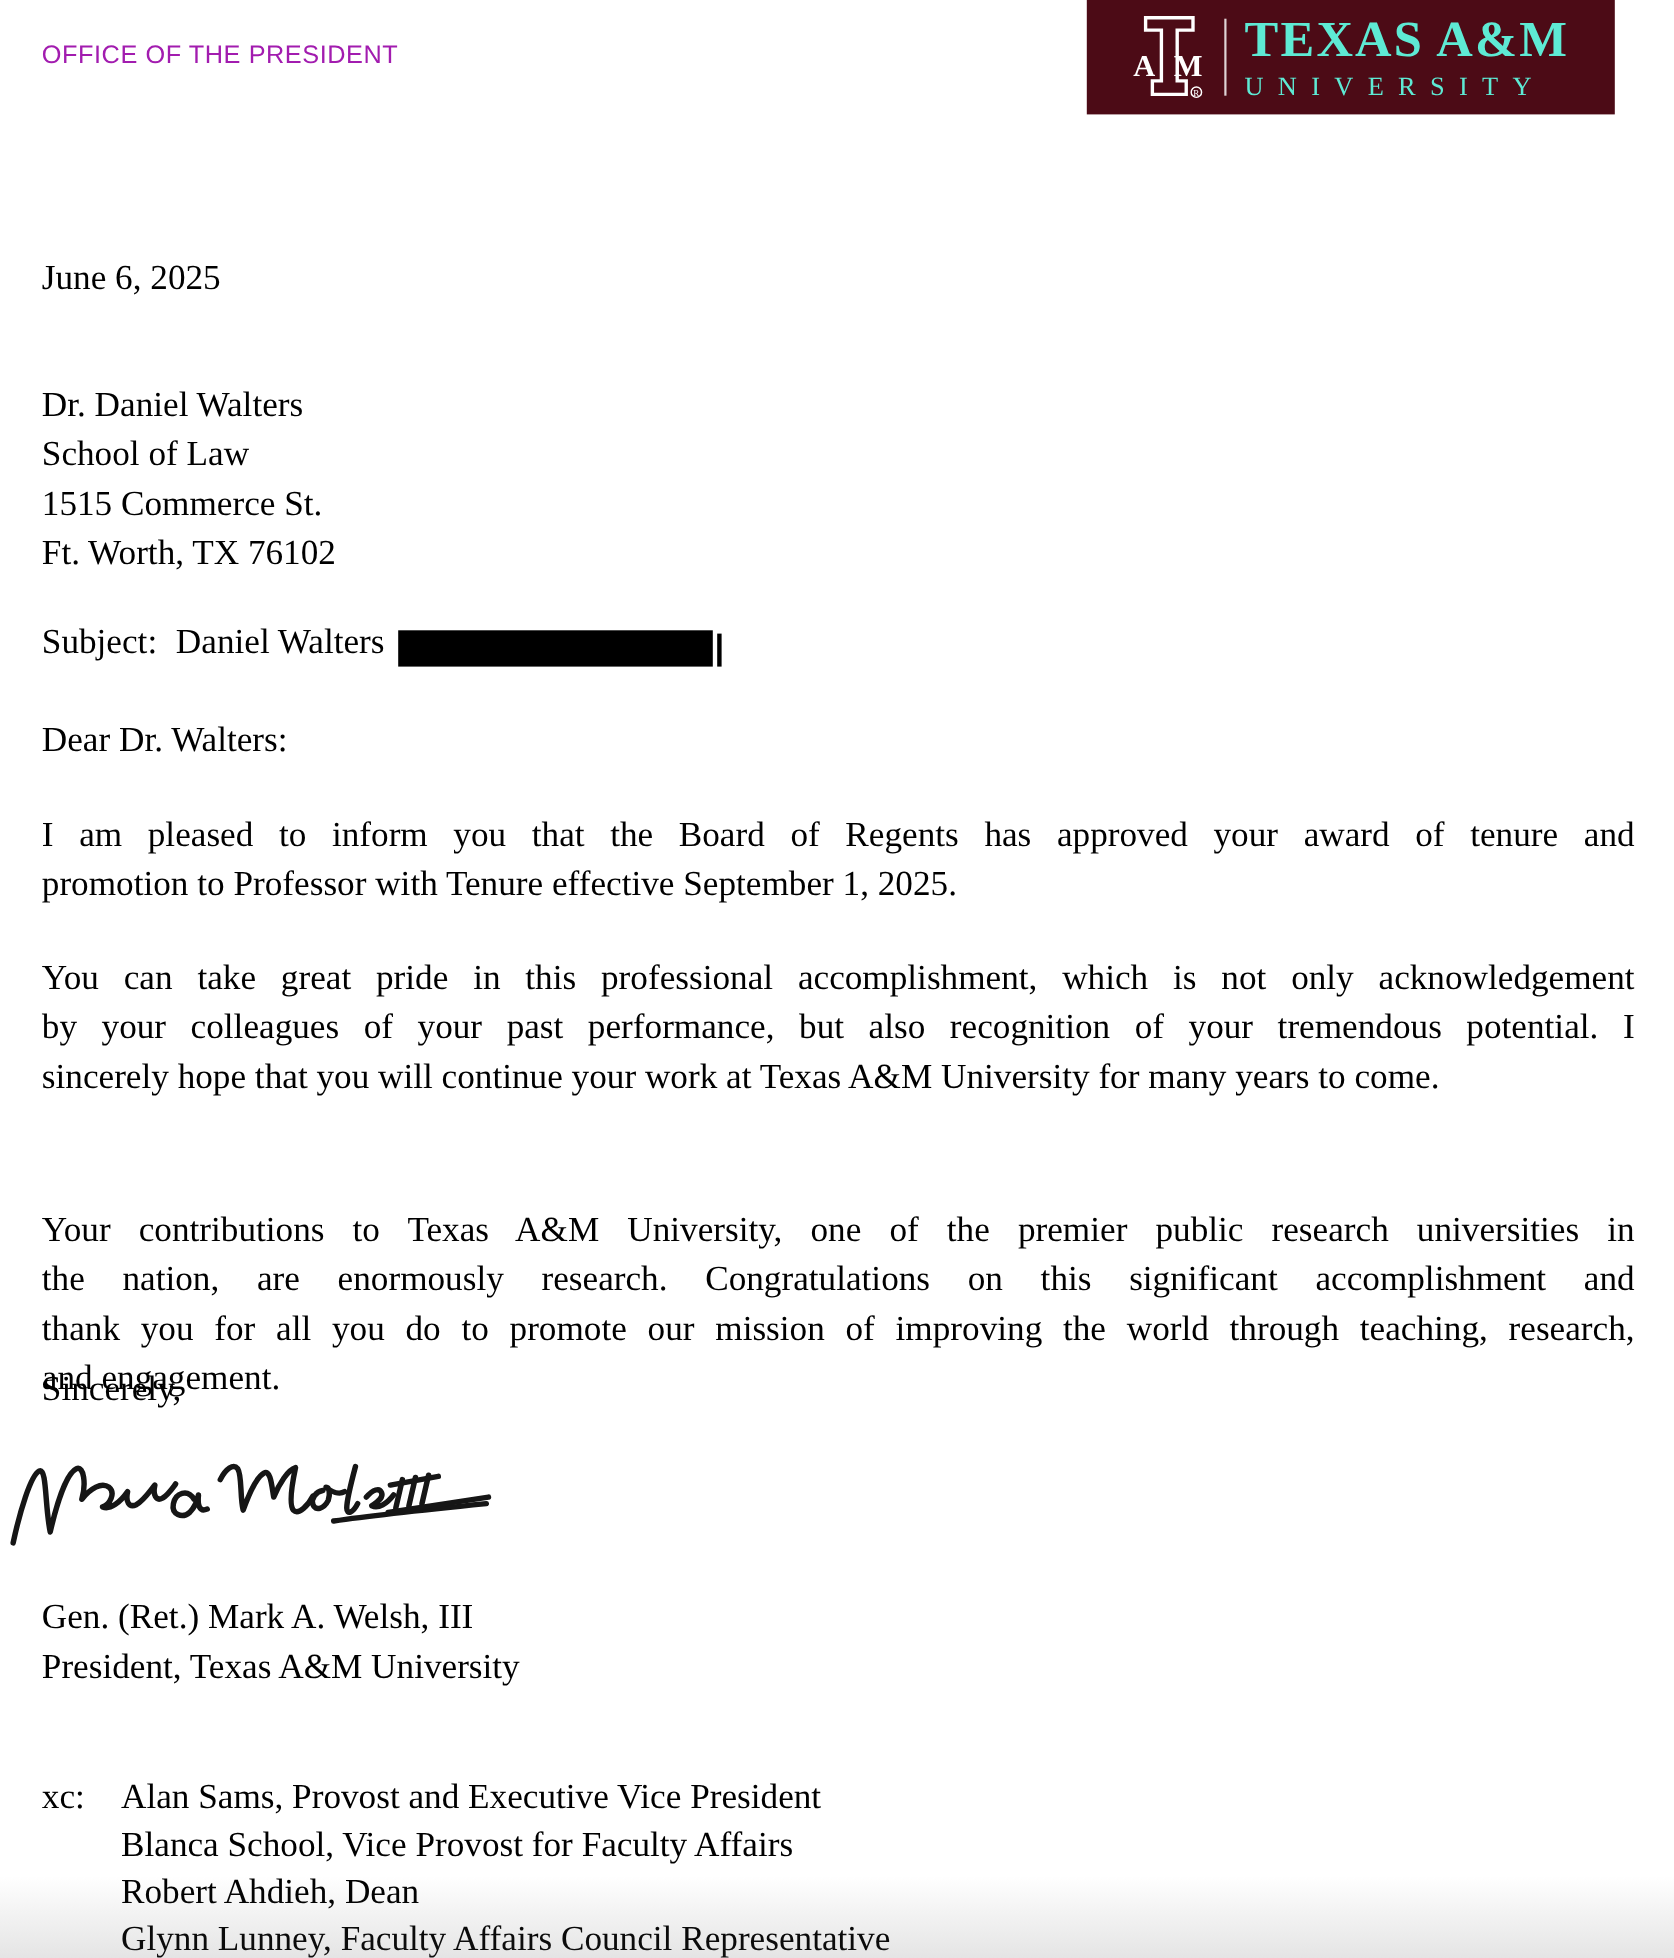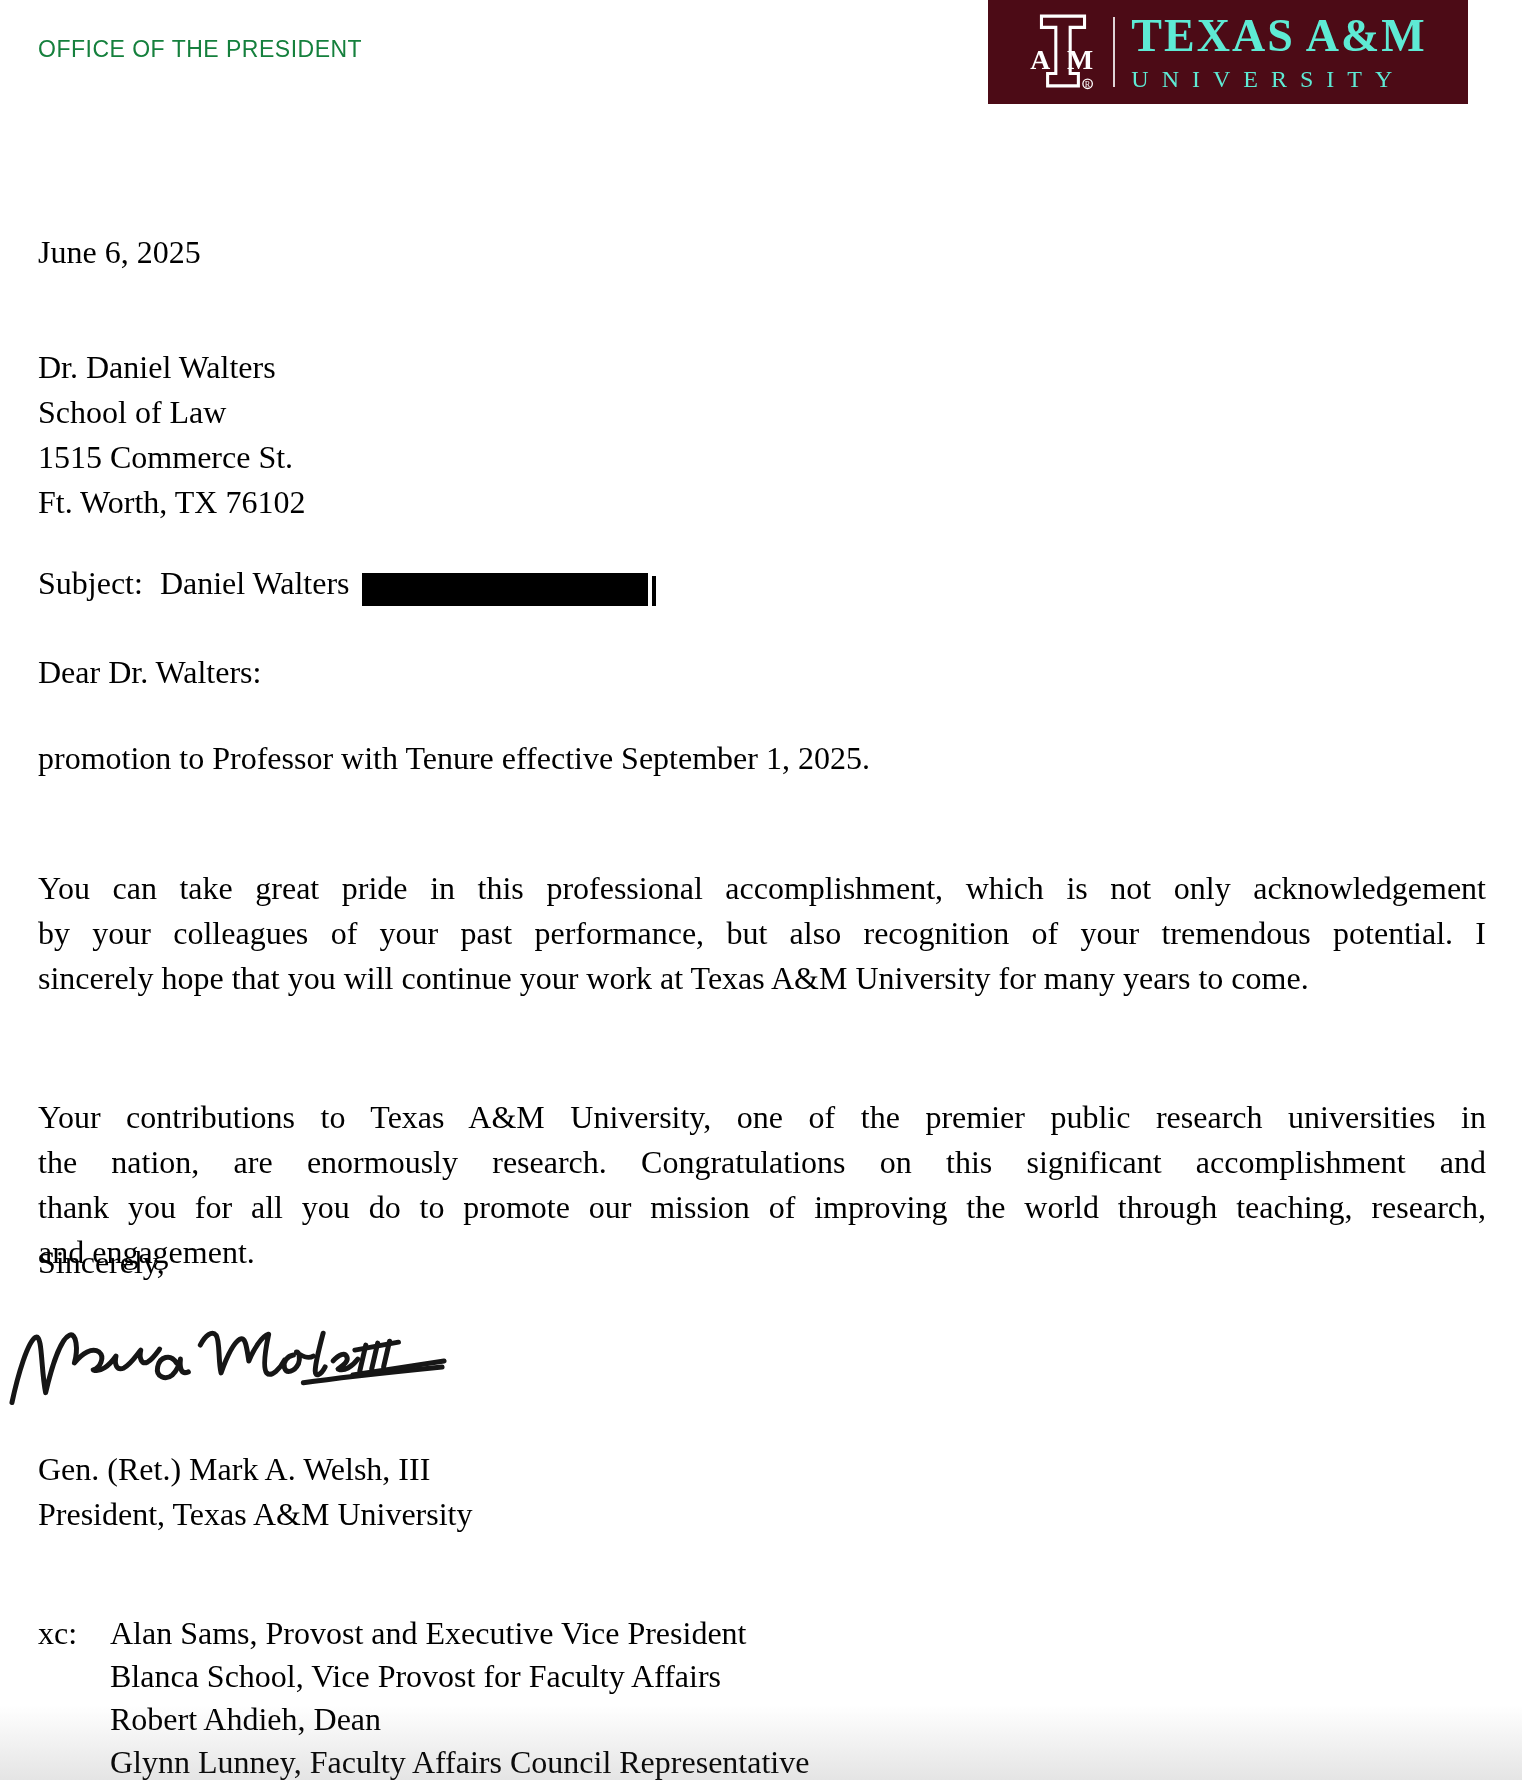--- a/index.html
+++ b/index.html
@@ -6,21 +6,21 @@
   .page {
     position:relative; width:1522px; height:1780px; background:#ffffff;
     font-family:"Liberation Serif","DejaVu Serif",serif;
     font-size:32px; line-height:45px; color:#000; overflow:hidden;
   }
 
   
   .office {
     position:absolute; left:38px; top:27px;
     font-family:"Liberation Sans","DejaVu Sans",sans-serif;
-    font-size:23px; letter-spacing:0.5px; color:#15803d;
+    font-size:23px; letter-spacing:0.5px; color:#a21caf;
   }
   .logo {
     position:absolute; left:988px; top:0; width:480px; height:104px;
     background:#4c0b16; display:flex; align-items:center; justify-content:center;
     gap:16px;
   }
   .mark svg { display:block; width:68px; height:80px; }
   .logo-divider { width:2px; height:70px; background:rgba(255,255,255,0.82); }
   .wordmark { color:#5eead4; text-align:left; }
   .wm1 { font-family:"Liberation Serif",serif; font-weight:bold; font-size:46px;
@@ -102,20 +102,21 @@
   <div class="subject">
     <span>Subject:</span><span class="sgap"></span><span>Daniel Walters</span>
     <span class="redaction"></span>
     <span class="caret"></span>
   </div>
 
   <div class="salutation">Dear Dr. Walters:</div>
 
   <div class="bodyblock para p1">
 
+      <div class="pline">I am pleased to inform you that the Board of Regents has approved your award of tenure and</div>
 
       <div class="pline">promotion to Professor with Tenure effective September 1, 2025.</div>
     </div>
 
   <div class="bodyblock para p2">
 
       <div class="pline">You can take great pride in this professional accomplishment, which is not only acknowledgement</div>
 
       <div class="pline">by your colleagues of your past performance, but also recognition of your tremendous potential. I</div>
 

